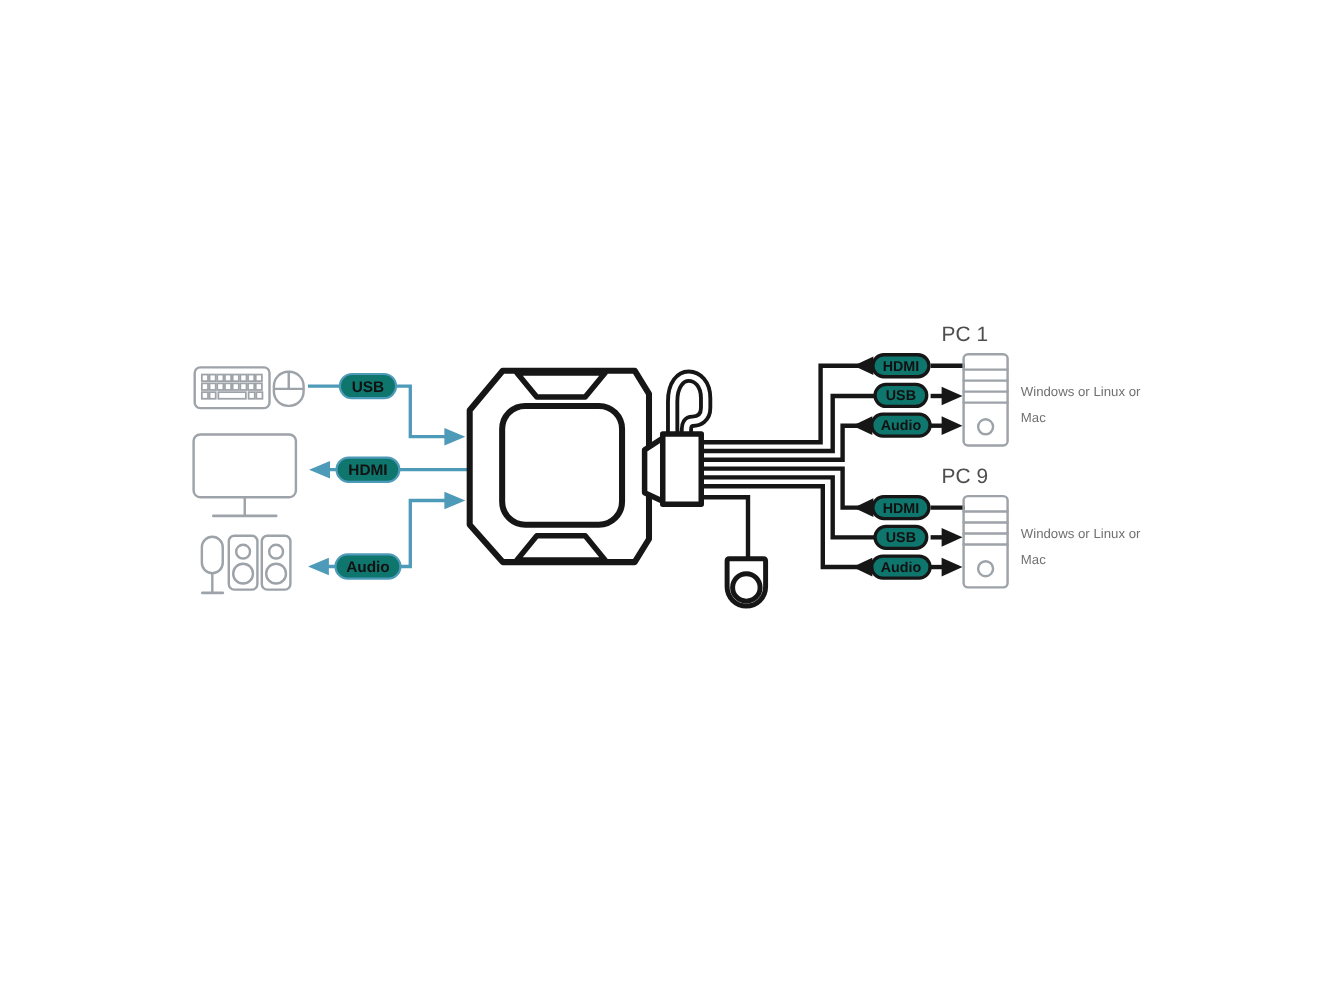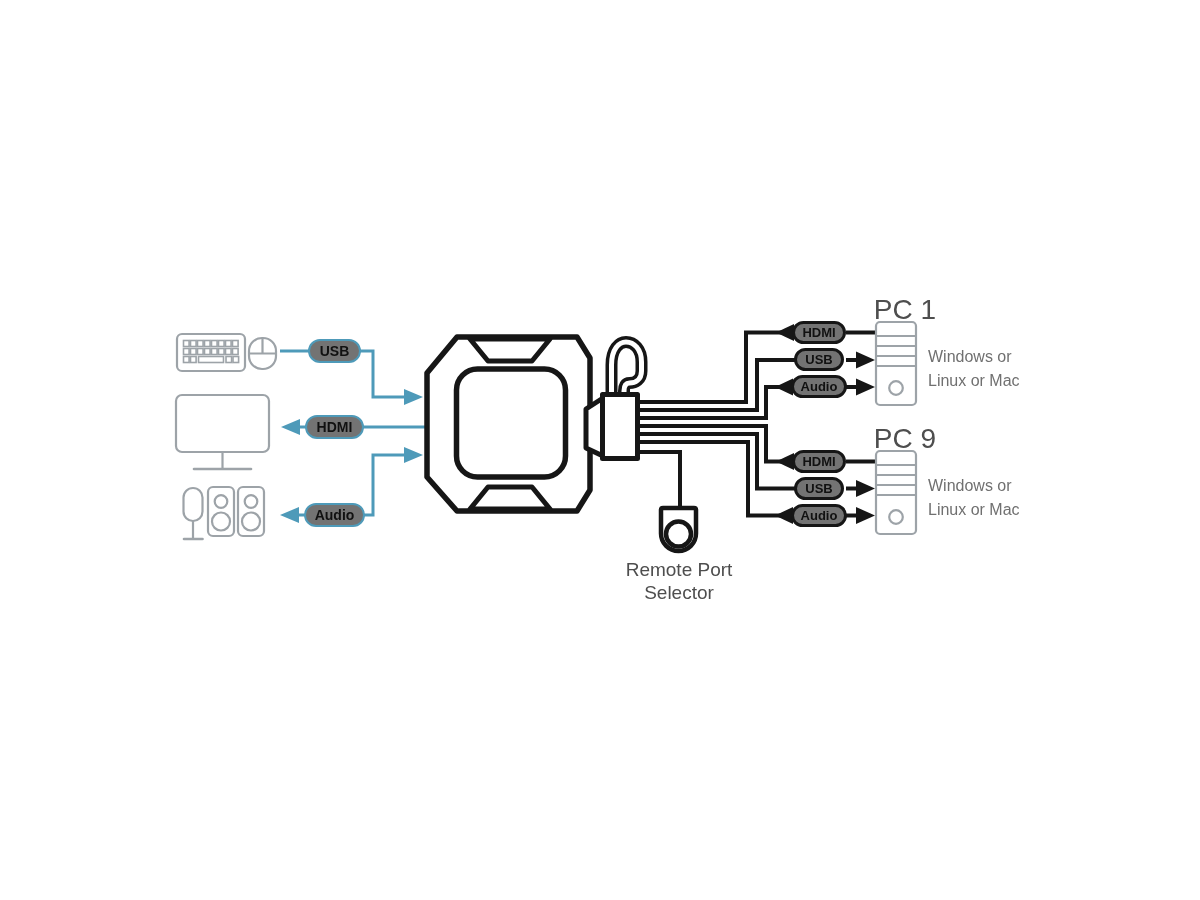--- a/index.html
+++ b/index.html
@@ -22,26 +22,26 @@
   .if{fill:var(--ink);stroke:none;}
   .dev{stroke:var(--ink);stroke-width:5.5;fill:#ffffff;stroke-linejoin:round;}
   .dev5{stroke:var(--ink);stroke-width:5;fill:#ffffff;stroke-linejoin:round;}
   .hookb{stroke:var(--ink);stroke-width:12;fill:none;}
   .hookw{stroke:#ffffff;stroke-width:5;fill:none;}
   .gi{stroke:var(--icon);stroke-width:2.2;fill:none;stroke-linejoin:round;stroke-linecap:round;}
   .gi3{stroke:var(--icon);stroke-width:2.6;fill:none;stroke-linecap:round;}
   .key{stroke:var(--icon);stroke-width:1.6;fill:none;}
   
   .pill{position:absolute;display:flex;align-items:center;justify-content:center;
-        background:#737373;font-weight:bold;color:#111;box-sizing:border-box;}
+        background:#0f766e;font-weight:bold;color:#111;box-sizing:border-box;}
   .pill-blue{border:2.5px solid var(--accent);border-radius:13px;font-size:14px;}
   .pill-ink{border:3px solid var(--ink);border-radius:12px;font-size:13px;}
   
-  .pc-title{position:absolute;width:80px;text-align:right;font-size:28px;color:var(--title);}
-  .os-label{position:absolute;width:118px;font-size:16px;line-height:23.5px;color:var(--ostext);}
+  .pc-title{position:absolute;width:80px;text-align:left;font-size:19px;color:var(--title);}
+  .os-label{position:absolute;width:118px;font-size:12px;line-height:23.5px;color:var(--ostext);}
   .sel-label{position:absolute;width:126px;text-align:center;font-size:19px;line-height:23px;color:var(--title);}
 </style>
 </head>
 <body>
 
 <div id="stage">
 
   <svg id="art" width="1200" height="900" viewBox="0 0 1200 900">
 
     <g>
@@ -166,14 +166,13 @@
   <div class="pill pill-ink" style="left:791px;top:375px;width:56px;height:23px;">Audio</div>
 
   <div class="pill pill-ink" style="left:792px;top:450px;width:54px;height:23px;">HDMI</div>
   <div class="pill pill-ink" style="left:794px;top:477px;width:50px;height:23px;">USB</div>
   <div class="pill pill-ink" style="left:791px;top:504px;width:56px;height:23px;">Audio</div>
 
   <div class="pc-title" style="left:856px;top:294px;">PC 1</div>
   <div class="os-label" style="left:928px;top:345px;">Windows or Linux or Mac</div>
   <div class="pc-title" style="left:856px;top:423px;">PC 9</div>
   <div class="os-label" style="left:928px;top:474px;">Windows or Linux or Mac</div>
-  <div class="sel-label" style="left:616px;top:558px;">Remote Port Selector</div>
 </div>
 
 </body></html>

